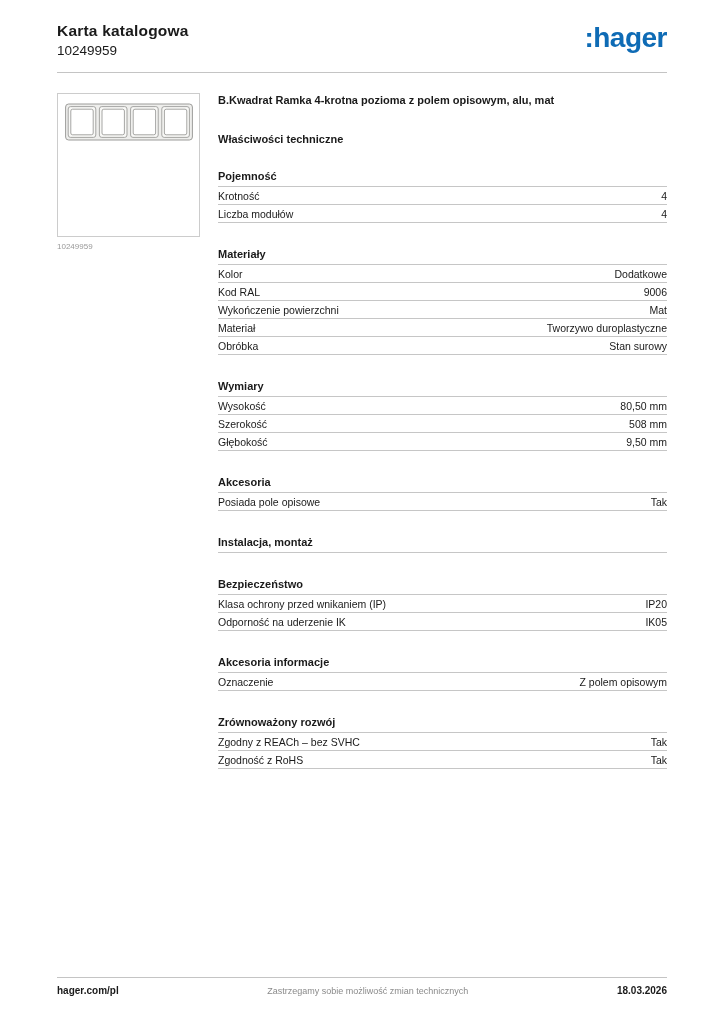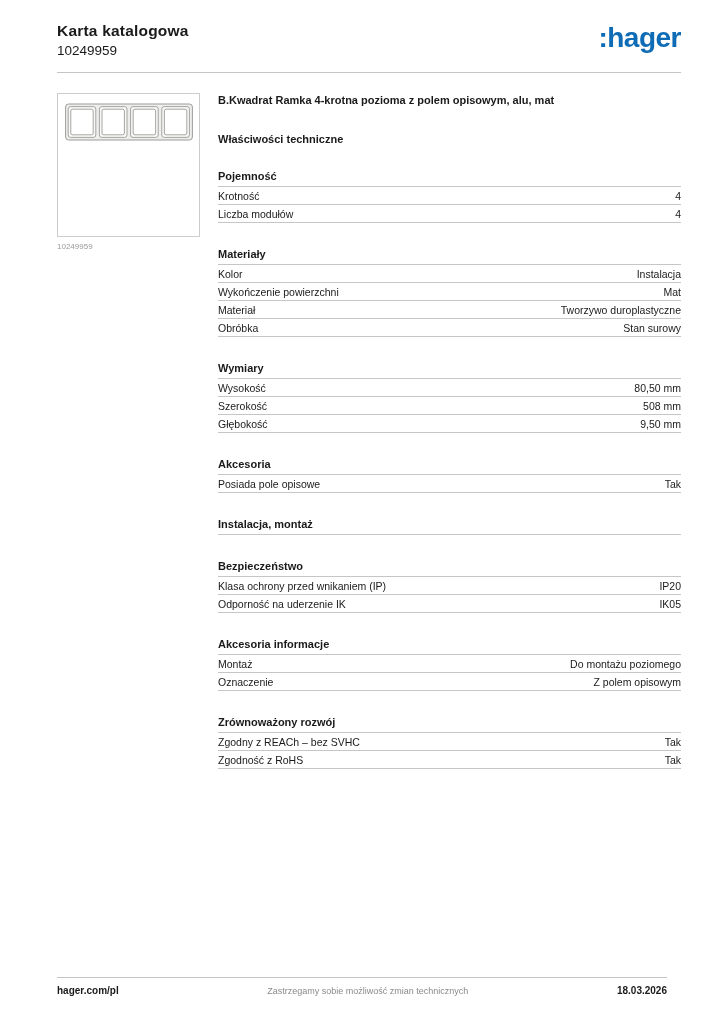--- a/index.html
+++ b/index.html
@@ -3,21 +3,21 @@
   <meta charset="utf-8">
   <style>
     html, body { margin: 0; padding: 0; background: #ffffff; }
     .page {
       position: relative;
       width: 724px;
       height: 1024px;
       margin: 0 auto;
       background: #ffffff;
       box-sizing: border-box;
-      padding: 22px 43px 0 57px;
+      padding: 22px 57px 0 57px;
       font-family: "Liberation Sans", sans-serif;
       color: #1a1a1a;
       overflow: hidden;
       border-radius: 9px;
     }
     
     .header { display: flex; justify-content: space-between; align-items: flex-start; }
     .header-title { font-size: 15.5px; font-weight: bold; letter-spacing: 0.2px; }
     .header-number { font-size: 13.5px; margin-top: 3px; }
     .logo {
@@ -122,21 +122,25 @@
         <div class="row">
           <span class="label">Liczba modułów</span>
           <span class="value">4</span>
         </div>
       </div>
 
       <div class="section">
         <div class="section-title">Materiały</div>
         <div class="row">
           <span class="label">Kolor</span>
-          <span class="value">Instalacja</span>
+          <span class="value">Dodatkowe</span>
+        </div>
+        <div class="row">
+          <span class="label">Kod RAL</span>
+          <span class="value">9006</span>
         </div>
         <div class="row">
           <span class="label">Wykończenie powierzchni</span>
           <span class="value">Mat</span>
         </div>
         <div class="row">
           <span class="label">Materiał</span>
           <span class="value">Tworzywo duroplastyczne</span>
         </div>
         <div class="row">
@@ -180,24 +184,20 @@
           <span class="value">IP20</span>
         </div>
         <div class="row">
           <span class="label">Odporność na uderzenie IK</span>
           <span class="value">IK05</span>
         </div>
       </div>
 
       <div class="section">
         <div class="section-title">Akcesoria informacje</div>
-        <div class="row">
-          <span class="label">Montaż</span>
-          <span class="value">Do montażu poziomego</span>
-        </div>
         <div class="row">
           <span class="label">Oznaczenie</span>
           <span class="value">Z polem opisowym</span>
         </div>
       </div>
 
       <div class="section">
         <div class="section-title">Zrównoważony rozwój</div>
         <div class="row">
           <span class="label">Zgodny z REACh – bez SVHC</span>

